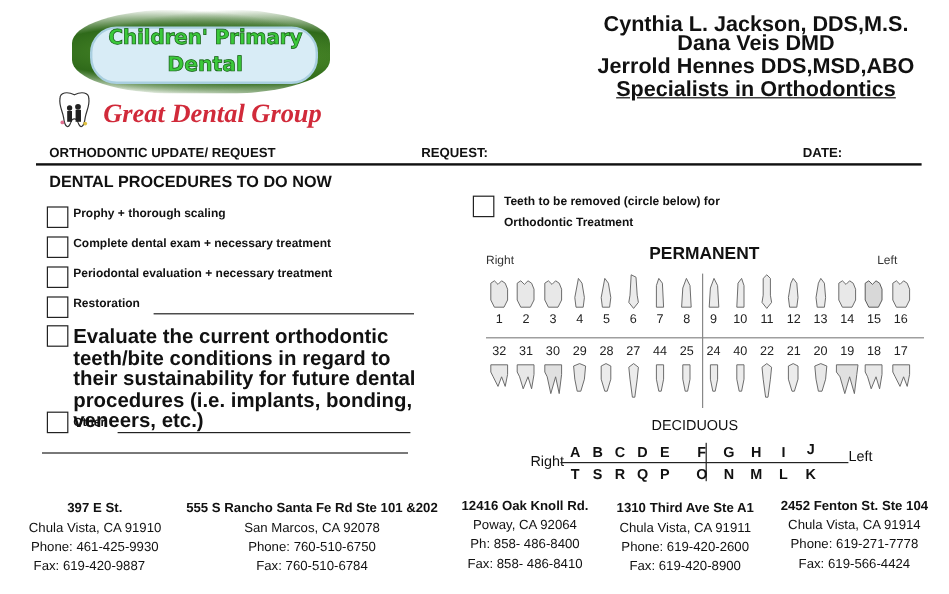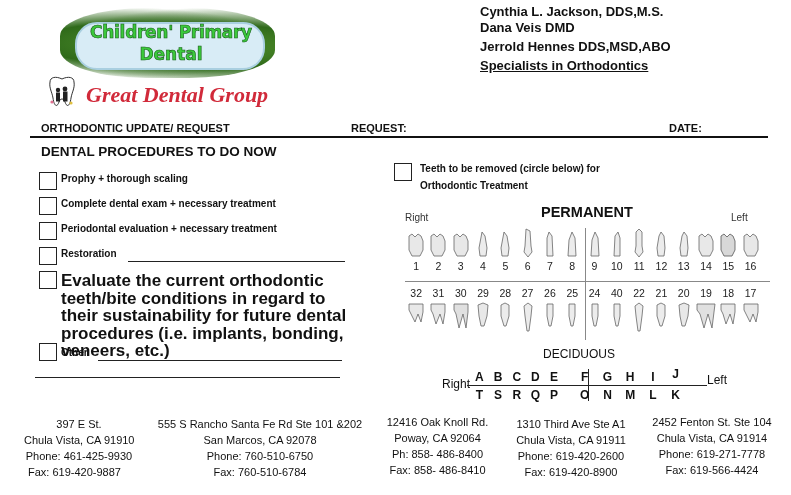--- a/index.html
+++ b/index.html
@@ -19,21 +19,21 @@
     font-family: "DejaVu Sans", sans-serif; font-weight: bold; font-size: 17px; color: #3bc93b;
     -webkit-text-stroke: 0.6px #145a14; letter-spacing: -0.3px; }
   .logo-title2 { position: absolute; left: 38px; top: 44px; width: 186px; text-align: center;
     font-family: "DejaVu Sans", sans-serif; font-weight: bold; font-size: 17px; color: #3bc93b;
     -webkit-text-stroke: 0.6px #145a14; }
   .logo-tooth { position: absolute; left: 6px; top: 76px; width: 32px; height: 34px; }
   .logo-group { position: absolute; left: 46px; top: 82px; font-family: "Liberation Serif", serif;
     font-style: italic; font-weight: bold; font-size: 22px; color: #d12a3a; white-space: nowrap; }
 
   
-  .doctors { left: 480px; top: 4px; width: 300px; font-weight: bold; font-size: 13px; line-height: 16px; }
+  .doctors { left: 480px; top: 12px; width: 300px; text-align: center; font-weight: bold; font-size: 18px; line-height: 16px; }
   .doctors div { white-space: nowrap; }
   .doctors .spec { text-decoration: underline; margin-top: 3px; }
   .doctors .d3 { margin-top: 3px; }
 
   
   .hdr-row { top: 122px; font-weight: bold; font-size: 11px; }
   .rule-main { left: 30px; top: 136px; width: 738px; height: 2px; background: #111; }
 
   .section-title { left: 41px; top: 144px; font-weight: bold; font-size: 13.5px; }
 
@@ -53,21 +53,21 @@
   .perm-div-v { left: 585px; top: 228px; width: 1px; height: 112px; background: #888; }
   .perm-div-h { left: 405px; top: 281px; width: 365px; height: 1px; background: #888; }
 
   .dec-title { left: 543px; top: 347px; font-weight: normal; font-size: 12px; }
   .dec-row { font-weight: bold; font-size: 12px; display: flex; }
   .dec-row span { width: 18.7px; text-align: center; }
   .dec-line { left: 467px; top: 385px; width: 240px; height: 1.3px; background: #222; }
   .dec-vline { left: 588px; top: 369px; width: 1.3px; height: 32px; background: #222; }
 
   .addr { top: 416px; text-align: center; font-size: 11px; line-height: 16px; white-space: nowrap; }
-  .addr .b { font-weight: normal; }
+  .addr .b { font-weight: bold; }
 </style>
 </head>
 <body>
 
 <div class="abs logo">
   <div class="logo-jungle"></div>
   <div class="logo-cloud"></div>
   <div class="logo-title1">Children' Primary</div>
   <div class="logo-title2">Dental</div>
   <div class="logo-tooth">
@@ -236,21 +236,21 @@
 <div class="abs perm-div-h"></div>
 <div class="abs perm-div-v"></div>
 
 <div class="abs num-row" style="left:405px; top:287px;">
   <span>32</span>
   <span>31</span>
   <span>30</span>
   <span>29</span>
   <span>28</span>
   <span>27</span>
-  <span>26</span>
+  <span>44</span>
   <span>25</span>
   <span>24</span>
   <span>40</span>
   <span>22</span>
   <span>21</span>
   <span>20</span>
   <span>19</span>
   <span>18</span>
   <span>17</span>
 </div>

